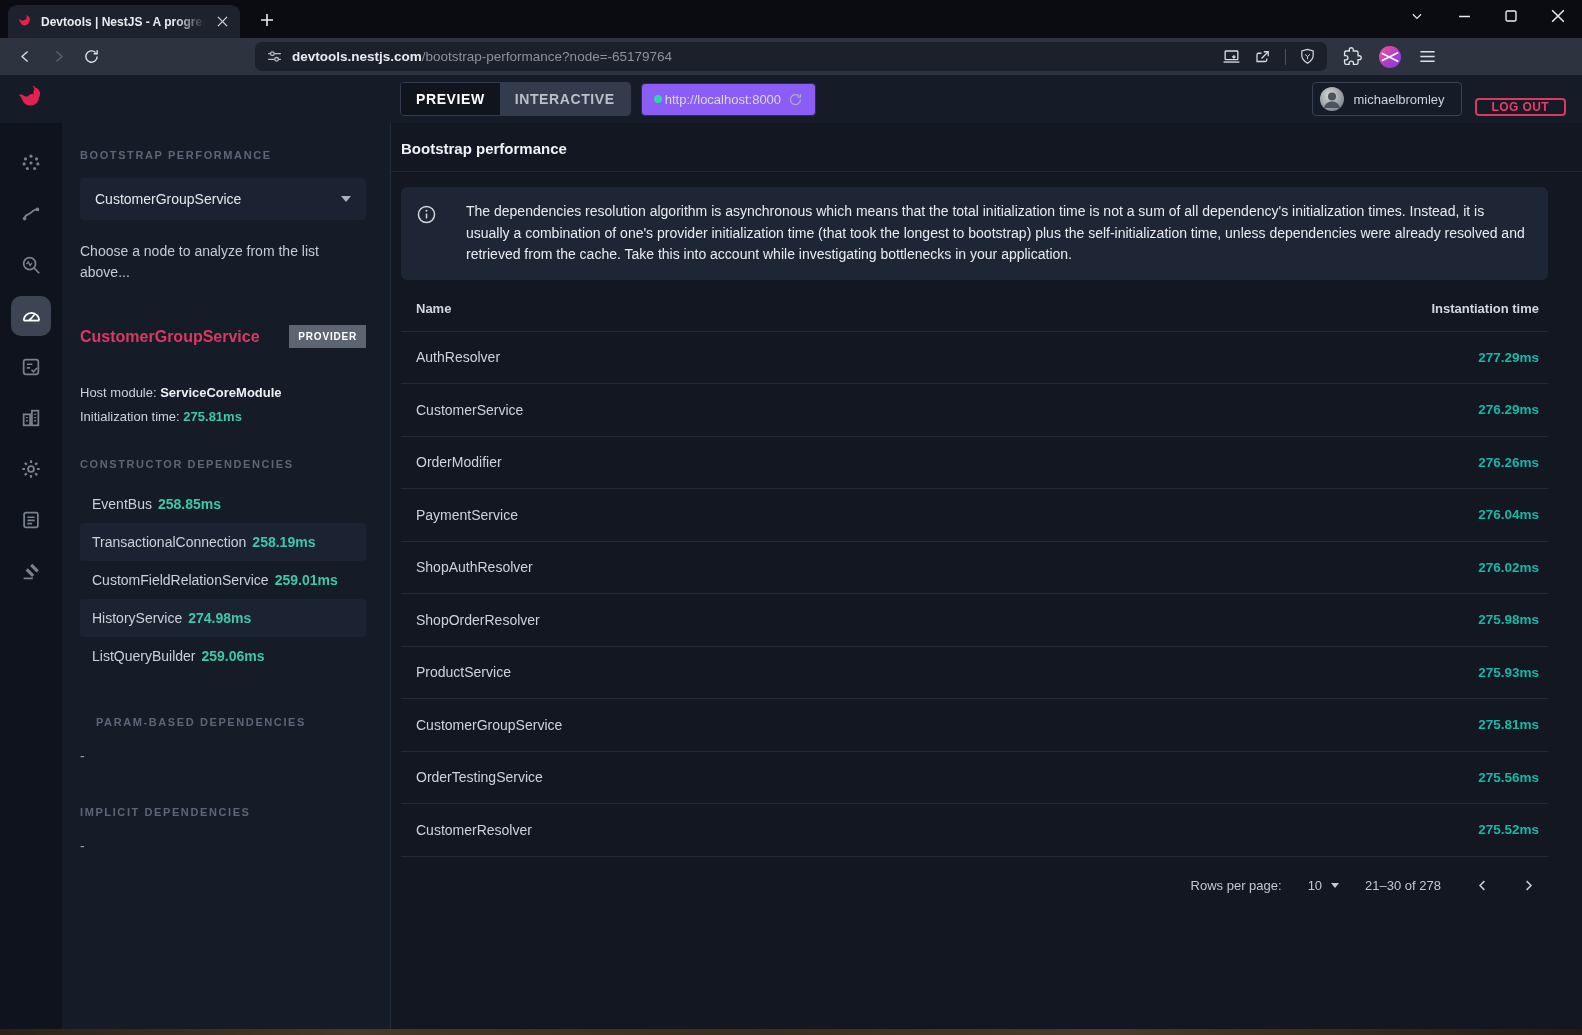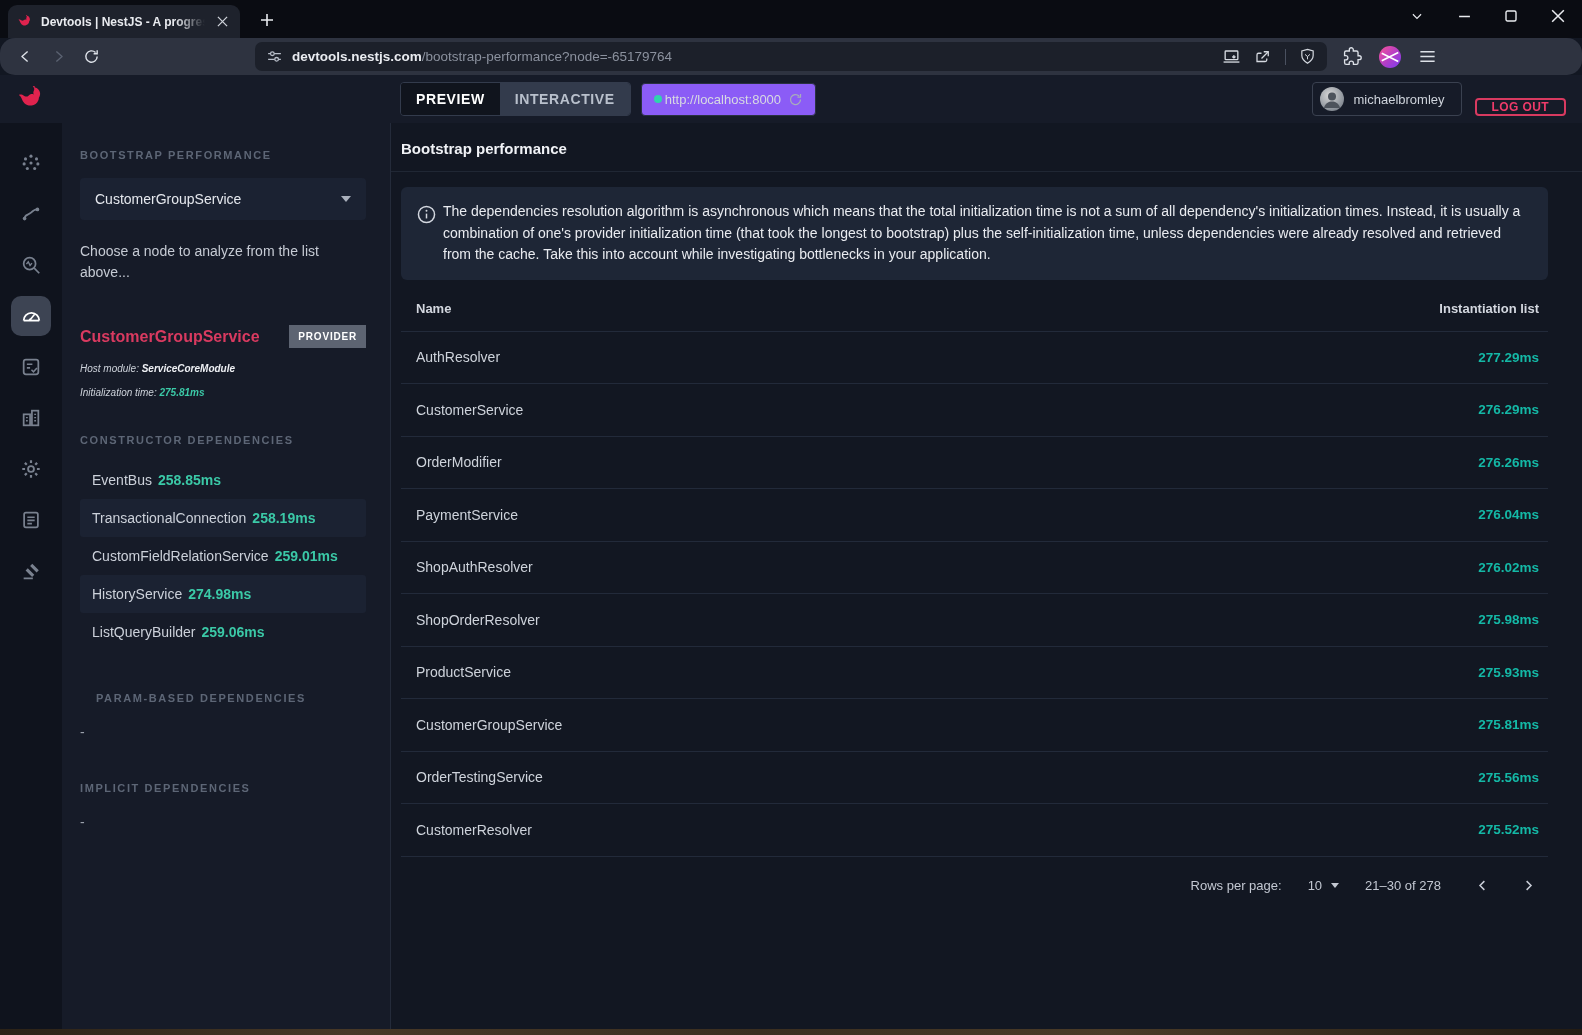--- a/index.html
+++ b/index.html
@@ -17,21 +17,21 @@
   .titlebar { height:38px; background:#0a0c12; display:flex; align-items:flex-end; position:relative; }
   .tab { margin-left:8px; width:232px; height:33px; background:#1e222c; border-radius:9px 9px 0 0;
          display:flex; align-items:center; padding:0 9px; gap:8px; }
   .tab-title { flex:1; font-size:12px; font-weight:700; color:#e9ebef; white-space:nowrap; overflow:hidden;
                -webkit-mask-image:linear-gradient(90deg,#000 82%,transparent); mask-image:linear-gradient(90deg,#000 82%,transparent); }
   .tab-close { color:#cfd3da; width:18px; height:18px; display:flex; align-items:center; justify-content:center; border-radius:4px; }
   .newtab { margin-left:16px; margin-bottom:7px; color:#e9ebef; width:22px; height:22px; display:flex; align-items:center; justify-content:center; }
   .win-controls { position:absolute; right:14px; top:6px; display:flex; gap:27px; align-items:center; color:#e9ebef; }
   .win-btn { width:20px; height:20px; display:flex; align-items:center; justify-content:center; }
 
-  .toolbar { height:37px; background:#2e3340; display:flex; align-items:center; padding:0 12px;border-radius:15px; }
+  .toolbar { height:37px; background:#2e3340; display:flex; align-items:center; padding:0 12px; }
   .nav-btn { width:26px; height:26px; display:flex; align-items:center; justify-content:center; color:#dde1e8; margin-right:7px; }
   .nav-btn.disabled { color:#5b6271; }
   .addressbar { margin-left:144px; flex:1; max-width:1072px; height:29px; background:#1c202a; border-radius:7px;
                 display:flex; align-items:center; padding:0 11px; gap:9px; }
   .url-text { font-size:13.5px; white-space:nowrap; overflow:hidden; }
   .url-domain { color:#e9ebf0; font-weight:700; }
   .url-path { color:#8b919e; font-weight:400; }
   .addr-right { margin-left:auto; display:flex; align-items:center; gap:13px; color:#d5d9e0; }
   .addr-divider { width:1px; height:16px; background:#4a5160; }
   .toolbar-right { display:flex; align-items:center; gap:17px; margin-left:16px; padding-right:6px; color:#dde1e8; }
@@ -70,38 +70,38 @@
   .panel { width:329px; background:#161b28; border-right:1px solid #242b3a; padding:26px 24px 0 18px; flex-shrink:0; }
   .section-label { font-size:11px; font-weight:700; letter-spacing:1.6px; color:#5d6676; }
   .select { margin-top:17px; height:42px; background:#1b2232; border-radius:4px; display:flex; align-items:center;
             justify-content:space-between; padding:0 15px; }
   .select-value { font-size:14px; color:#e5e8ee; }
   .caret-down { width:0; height:0; border-left:5px solid transparent; border-right:5px solid transparent; border-top:6px solid #aab0bc; }
   .hint { margin-top:21px; font-size:14px; color:#c6cbd4; line-height:21px; width:252px; }
   .node-head { margin-top:42px; display:flex; align-items:center; justify-content:space-between; }
   .node-name { color:#d93a60; font-weight:700; font-size:16px; }
   .badge { background:#5d6472; color:#fff; font-size:10px; font-weight:700; letter-spacing:.8px; padding:6px 9px; border-radius:0; }
-  .node-meta { margin-top:9px; font-size:10px; color:#cdd2da; line-height:24px;font-style:italic; }
+  .node-meta { margin-top:33px; font-size:13px; color:#cdd2da; line-height:24px; }
   .strong-white { font-weight:700; color:#eef0f4; }
   .teal { color:#3bc9a7; font-weight:700; }
   .deps-label { margin-top:29px; }
   .deps-list { margin-top:15px; }
   .dep-row { height:38px; display:flex; align-items:center; gap:6px; padding:0 12px; border-radius:3px; font-size:14px; }
   .dep-row:nth-child(even) { background:#1b2232; }
   .dep-name { color:#ccd1da; }
   .dep-time { color:#3bc9a7; font-weight:700; }
   .param-label { margin-top:41px;padding-left:16px; }
   .dash-value { margin-top:20px; color:#9aa0ab; font-size:14px; }
   .implicit-label { margin-top:42px; }
 
   
   .main { flex:1; background:#121722; min-width:0; display:flex; flex-direction:column; }
   .main-title-row { padding:17px 10px 13px; border-bottom:1px solid #202734; }
   .main-title { font-size:15px; font-weight:700; color:#f0f2f6; }
-  .info-box { margin:15px 34px 0 10px; background:#1e2636; border-radius:6px; padding:14px 18px 14px 15px; display:flex; gap:6px; }
+  .info-box { margin:15px 34px 0 10px; background:#1e2636; border-radius:6px; padding:14px 18px 14px 15px; display:flex; gap:29px; }
   .info-icon { color:#d3d7df; flex-shrink:0; margin-top:3px; }
   .info-text { font-size:14px; color:#e9ebf0; line-height:21.5px; }
   .table { margin:6px 34px 0 10px; }
   .thead { display:flex; justify-content:space-between; align-items:center; height:46px; padding:0 9px 0 15px;
            border-bottom:1px solid #222a3a; font-size:13px; font-weight:700; color:#d3d7df; }
   .trow { display:flex; justify-content:space-between; align-items:center; height:52.5px; padding:0 9px 0 15px;
           border-bottom:1px solid #222a3a; }
   .cell-name { font-size:14px; color:#ced3db; }
   .cell-time { font-size:13.5px; font-weight:700; color:#14b8a6; }
   .pagination { display:flex; align-items:center; justify-content:flex-end; gap:26px; padding:18px 43px 0 0;
@@ -405,21 +405,21 @@
                 <path d="M12 11v5.5"></path>
                 <circle cx="12" cy="7.8" r="1.1" fill="currentColor" stroke="none"></circle>
               </svg>
           </span>
           <span class="info-text">The dependencies resolution algorithm is asynchronous which means that the total initialization time is not a sum of all dependency's initialization times. Instead, it is usually a combination of one's provider initialization time (that took the longest to bootstrap) plus the self-initialization time, unless dependencies were already resolved and retrieved from the cache. Take this into account while investigating bottlenecks in your application.</span>
         </div>
 
         <div class="table">
           <div class="thead">
             <span>Name</span>
-            <span>Instantiation list</span>
+            <span>Instantiation time</span>
           </div>
           <div>
 
               <div class="trow">
                 <span class="cell-name">AuthResolver</span>
                 <span class="cell-time">277.29ms</span>
               </div>
 
               <div class="trow">
                 <span class="cell-name">CustomerService</span>

